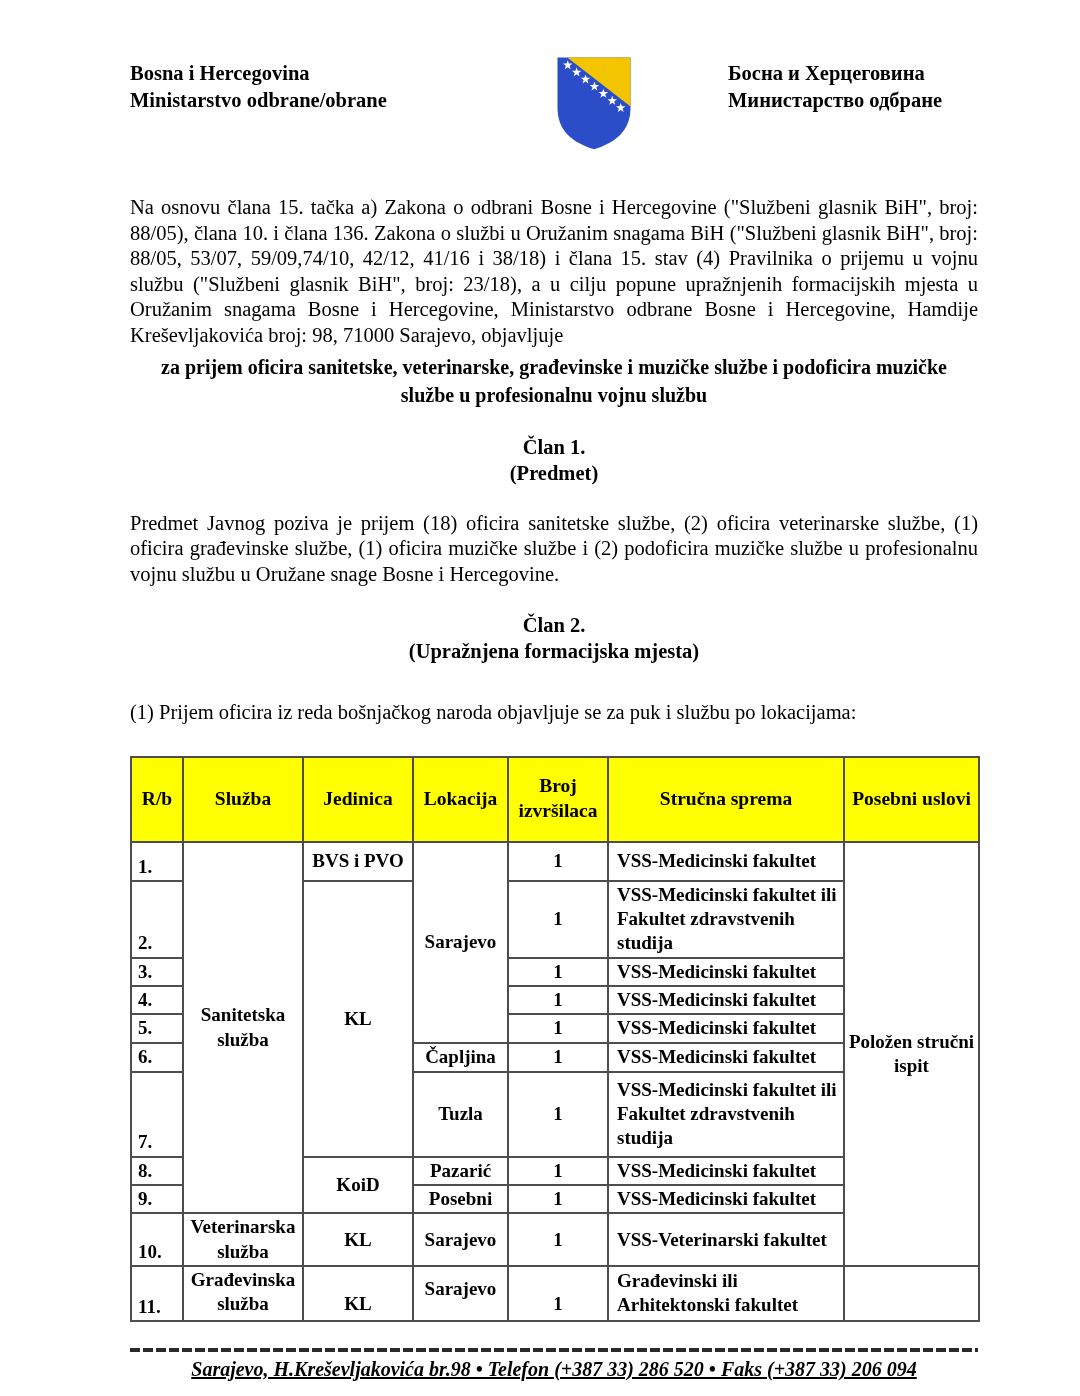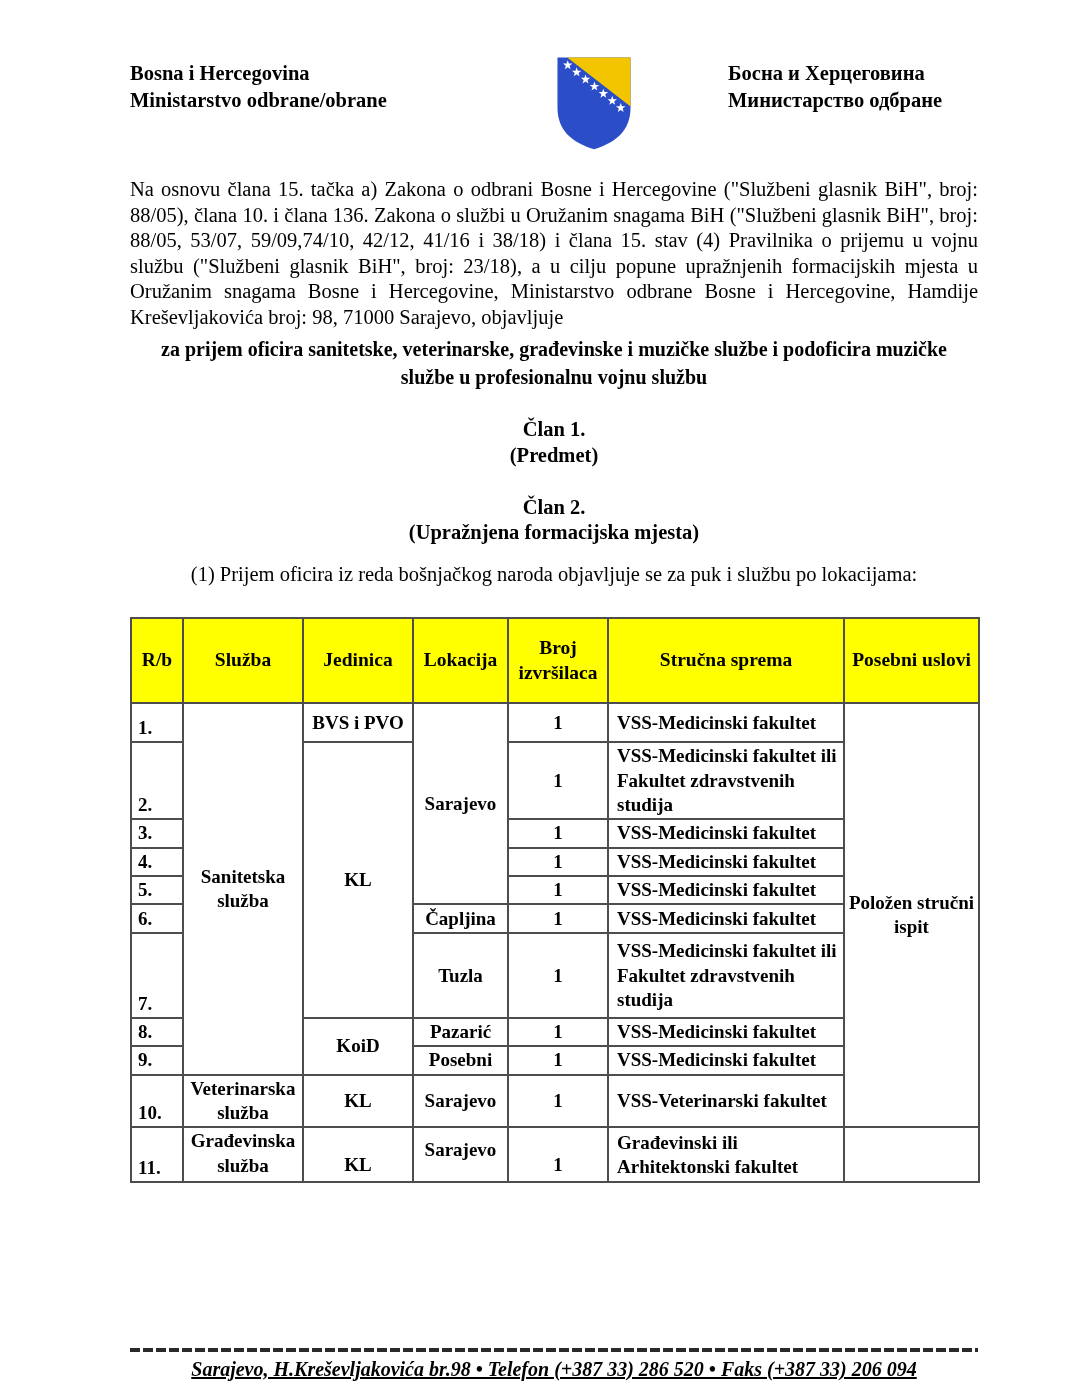--- a/index.html
+++ b/index.html
@@ -11,27 +11,27 @@
   }
   .content{position:absolute;left:130px;width:848px;top:0;}
   
   .letterhead{display:flex;justify-content:space-between;align-items:flex-start;padding-top:60px;}
   .lh-block{font-weight:bold;font-size:20.5px;line-height:1.32;}
   .lh-left{width:330px;}
   .lh-right{width:250px;}
   .emblem{width:82px;height:98px;margin-top:-6px;}
   
   .para{font-size:20.5px;line-height:1.245;text-align:justify;margin:0;}
-  .intro-para{margin-top:25px;}
+  .intro-para{margin-top:43px;}
   .doc-title{margin:24px 0 0 0;text-align:center;font-size:23px;font-weight:bold;letter-spacing:3px;}
   .doc-subtitle{margin:6px auto 0 auto;max-width:830px;text-align:center;font-size:20px;font-weight:bold;line-height:1.38;}
   .clan-head{margin:26px 0 0 0;text-align:center;font-size:20.5px;font-weight:bold;line-height:1.25;}
   .clan-sub{text-align:center;font-size:20.5px;font-weight:bold;line-height:1.25;}
   .clan-body{margin-top:24px;}
-  .list-para{margin-top:16px;text-align:center;}
+  .list-para{margin-top:36px;text-align:left;}
   
   .vtable{border-collapse:collapse;table-layout:fixed;margin-top:30px;width:848px;font-family:Liberation Serif, serif;}
   .vtable th,.vtable td{
     border:2px solid #4d4d4d;font-weight:bold;font-size:19px;line-height:1.28;
     text-align:center;vertical-align:middle;padding:1px 3px;overflow:hidden;
   }
   .vtable th{background:#ffff00;font-size:19.5px;}
   .vtable td.col-0{text-align:left;vertical-align:bottom;padding-left:6px;}
   .vtable td.col-5{text-align:left;padding-left:8px;padding-right:0;}
   .vtable tbody tr:nth-child(11) td.col-1{vertical-align:top;}
@@ -76,20 +76,21 @@
         <div>Министарство одбране</div>
       </div>
     </div>
 
     <p class="para intro-para">Na osnovu člana 15. tačka a) Zakona o odbrani Bosne i Hercegovine ("Službeni glasnik BiH", broj: 88/05), člana 10. i člana 136. Zakona o službi u Oružanim snagama BiH ("Službeni glasnik BiH", broj: 88/05, 53/07, 59/09,74/10, 42/12, 41/16 i 38/18) i člana 15. stav (4) Pravilnika o prijemu u vojnu službu ("Službeni glasnik BiH", broj: 23/18), a u cilju popune upražnjenih formacijskih mjesta u Oružanim snagama Bosne i Hercegovine, Ministarstvo odbrane Bosne i Hercegovine, Hamdije Kreševljakovića broj: 98, 71000 Sarajevo, objavljuje</p>
 
     <div class="doc-subtitle">za prijem oficira sanitetske, veterinarske, građevinske i muzičke službe i podoficira muzičke službe u profesionalnu vojnu službu</div>
 
     <div class="clan-head">Član 1.</div>
     <div class="clan-sub">(Predmet)</div>
+    <p class="para clan-body">Predmet Javnog poziva je prijem (18) oficira sanitetske službe, (2) oficira veterinarske službe, (1) oficira građevinske službe, (1) oficira muzičke službe i (2) podoficira muzičke službe u profesionalnu vojnu službu u Oružane snage Bosne i Hercegovine.</p>
 
     <div class="clan-head">Član 2.</div>
     <div class="clan-sub">(Upražnjena formacijska mjesta)</div>
     <p class="para list-para">(1) Prijem oficira iz reda bošnjačkog naroda objavljuje se za puk i službu po lokacijama:</p>
 
     <table class="vtable">
         <colgroup>
           <col style="width: 52px;">
           <col style="width: 120px;">
           <col style="width: 110px;">

